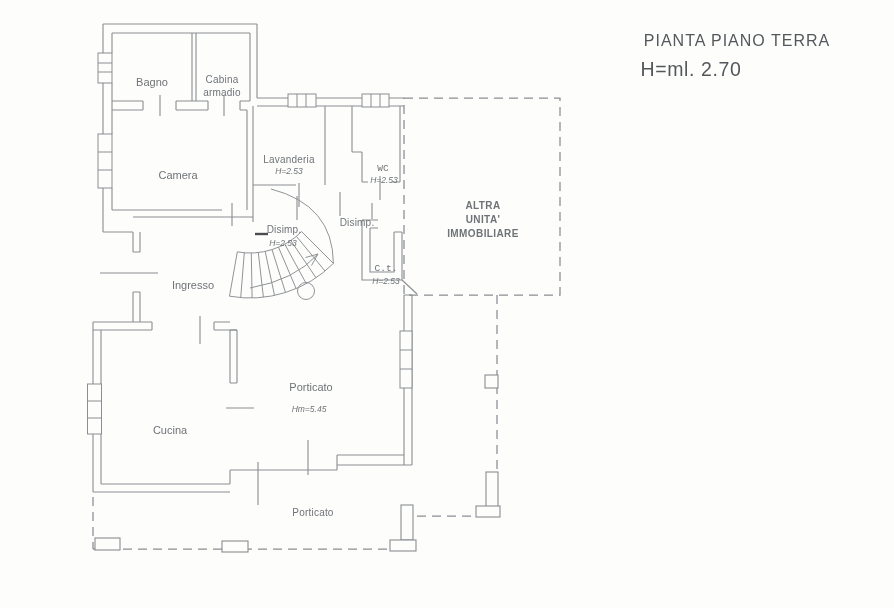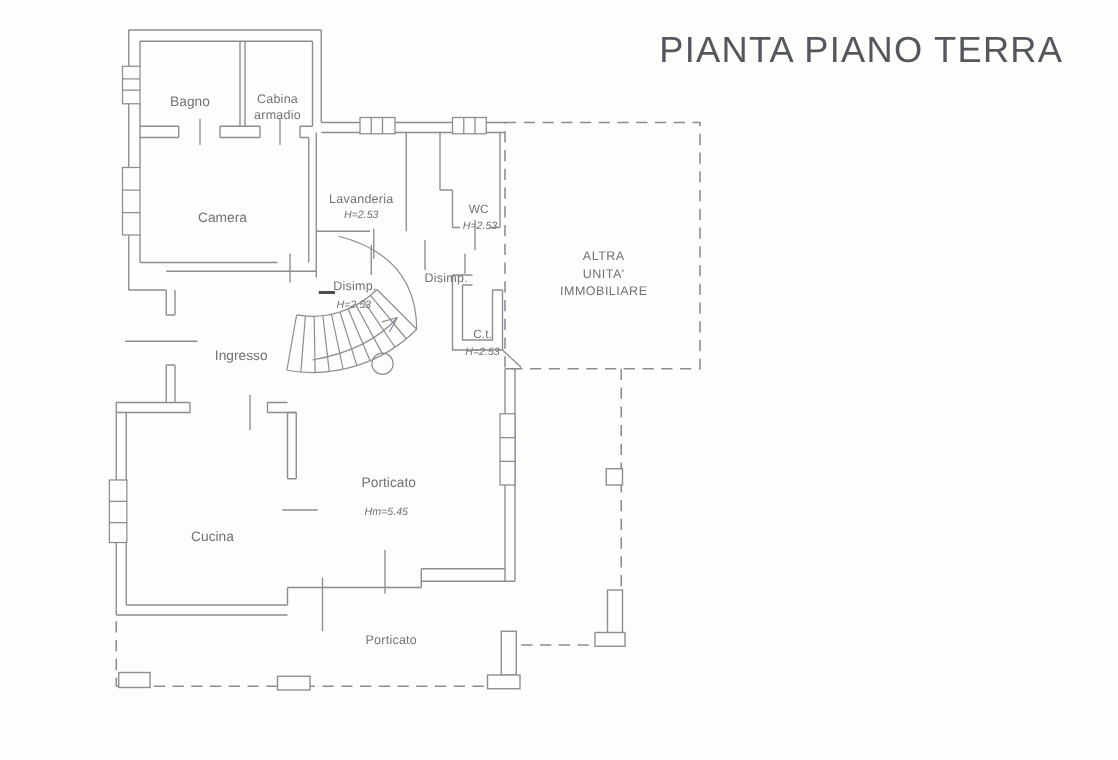--- a/index.html
+++ b/index.html
@@ -5,25 +5,25 @@
   :root{
     --line:#8a8d92; --text:#6f7378; --title:#54585d; --background:#fdfdfb; --dark_tick:#4a4c4f;
   }
   html,body{margin:0;padding:0;}
   body{background:var(--background);font-family:"Liberation Sans",sans-serif;}
   .stage{position:relative;width:894px;height:608px;background:var(--background);overflow:hidden;}
   svg{position:absolute;left:0;top:0;color:var(--line);}
   .lbl{position:absolute;transform:translate(-50%,-50%);color:var(--text);white-space:nowrap;text-align:center;line-height:1.15;margin-top:20px;}
   .s11{font-size:11px;}
   .s10{font-size:10px;letter-spacing:.2px;}
-  .s9{font-size:9.5px;}
+  .s9{font-size:9.5px;font-family:Liberation Mono, monospace;}
   .s8{font-size:8.5px;font-style:italic;}
-  .title1{position:absolute;transform:translate(-50%,-50%);color:var(--title);font-size:29px;letter-spacing:1px;white-space:nowrap;}
+  .title1{position:absolute;transform:translate(-50%,-50%);color:var(--title);font-size:16px;letter-spacing:1px;white-space:nowrap;margin-left:48px;}
   .title2{position:absolute;transform:translate(-50%,-50%);color:var(--title);font-size:19.5px;letter-spacing:.6px;white-space:nowrap;}
-  .altra{letter-spacing:.4px;}
+  .altra{letter-spacing:.4px;font-weight:bold;}
 </style>
 </head>
 <body>
 
 <div class="stage">
 
   <svg width="894" height="608" viewBox="0 0 894 608">
 
     <g stroke="currentColor" stroke-width="1.1" fill="none">
 
@@ -130,20 +130,21 @@
       <rect x="222" y="541" width="26" height="11"></rect>
       <rect x="401" y="505" width="12" height="35"></rect>
       <rect x="390" y="540" width="26" height="11"></rect>
       <rect x="486" y="472" width="12" height="36"></rect>
       <rect x="476" y="506" width="24" height="11"></rect>
       <rect x="485" y="375" width="13" height="13"></rect>
     </g>
   </svg>
 
   <div class="title1" style="left:689px;top:41px">PIANTA PIANO TERRA</div>
+  <div class="title2" style="left:691px;top:69px">H=ml. 2.70</div>
 
   <div class="lbl s11" style="left:152px;top:62px">Bagno</div>
   <div class="lbl s10" style="left:222px;top:60px">Cabina</div>
   <div class="lbl s10" style="left:222px;top:73px">armadio</div>
   <div class="lbl s11" style="left:178px;top:155px">Camera</div>
   <div class="lbl s10" style="left:289px;top:140px">Lavanderia</div>
   <div class="lbl s8" style="left:289px;top:152px">H=2.53</div>
   <div class="lbl s9" style="left:383px;top:149px">WC</div>
   <div class="lbl s8" style="left:384px;top:161px">H=2.53</div>
   <div class="lbl s10" style="left:284px;top:210px">Disimp.</div>

